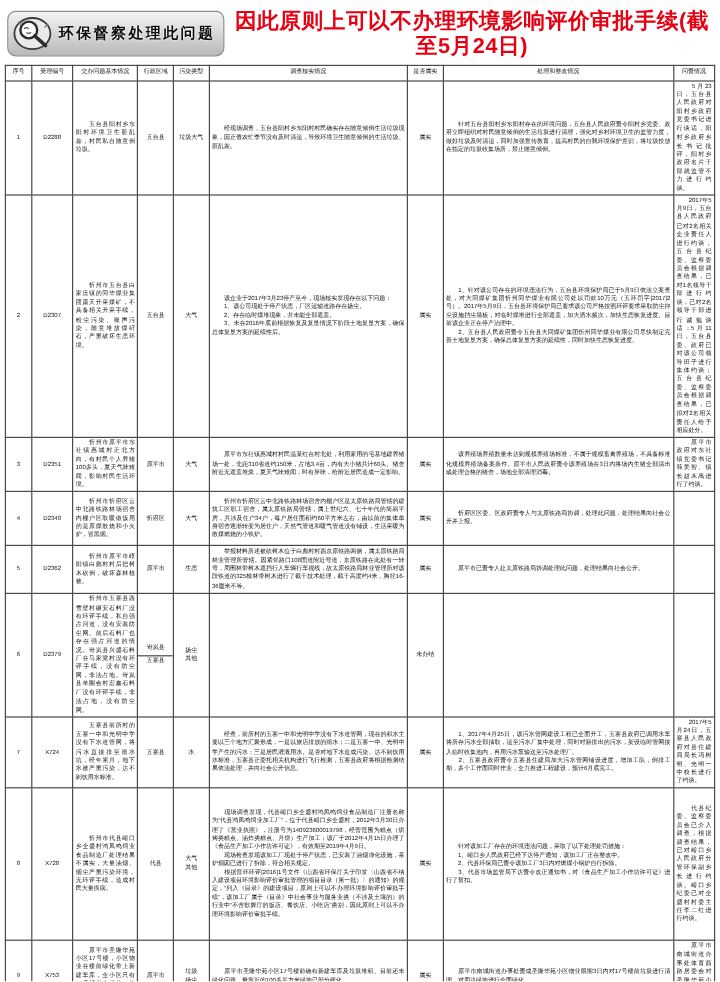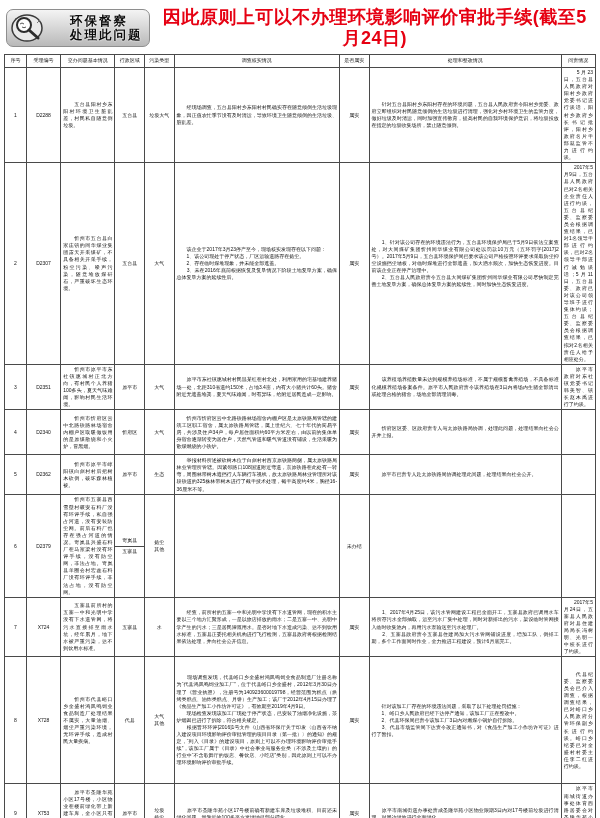--- a/index.html
+++ b/index.html
@@ -2,21 +2,21 @@
 <html><head>
 <meta charset="utf-8">
 <style>
   html,body{margin:0;padding:0;background:#fff;}
   .page{position:relative;width:600px;height:818px;overflow:hidden;background:#fff;
         font-family:"Liberation Sans",sans-serif;color:#111;}
   
   .hdr{display:flex;align-items:center;gap:6px;padding:5px 6px 3px 6px;height:46px;}
   .logo{display:flex;align-items:center;gap:3px;background:linear-gradient(#f4f4f4,#b9b9b9);
         border:1px solid #8e8e8e;border-radius:7px;padding:2px 6px 2px 3px;height:38px;box-sizing:border-box;}
-  .logo-text{display:flex;flex-direction:column;line-height:1.15;margin-left:21px;}
+  .logo-text{display:flex;flex-direction:row;line-height:1.15;}
   .logo-text span{font-weight:bold;font-size:12.5px;letter-spacing:2px;color:#0d0d0d;
         text-shadow:0 0 1px #fff,0 0 2px #fff;}
   .title1{flex:1;text-align:center;font-size:18px;font-weight:bold;color:#e60012;
         letter-spacing:.5px;margin:0;line-height:1.15;}
   
   table{width:592px;margin:0 4px;border-collapse:collapse;table-layout:fixed;}
   th,td{border:1px solid #4a4a4a;vertical-align:middle;overflow:hidden;
         font-size:5px;line-height:1.42;padding:1px 2px;box-sizing:border-box;color:#141414;}
   th{font-weight:normal;text-align:center;white-space:nowrap;}
   td.c{text-align:center;white-space:pre-line;}

